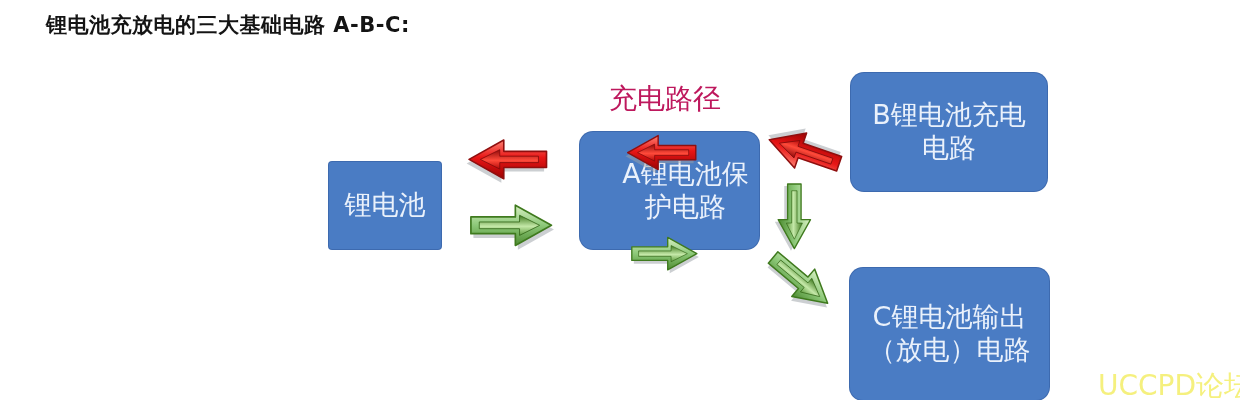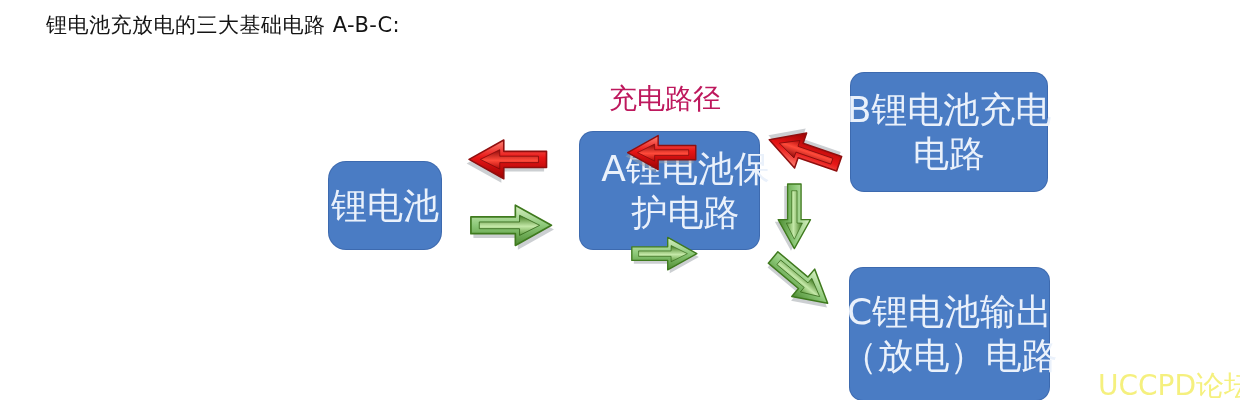--- a/index.html
+++ b/index.html
@@ -1,25 +1,25 @@
 <!DOCTYPE html>
 <html><head>
 <meta charset="utf-8">
 <style>
   html,body{margin:0;padding:0;background:#ffffff;}
   body{font-family:"DejaVu Sans","Liberation Sans",sans-serif;}
   .canvas{position:relative;width:1240px;height:400px;background:#ffffff;overflow:hidden;}
 
-  .title{position:absolute;left:46px;top:11px;font-size:21px;font-weight:400;color:#141414;letter-spacing:0.5px;white-space:nowrap;}
+  .title{position:absolute;left:46px;top:11px;font-size:21px;font-weight:700;color:#141414;letter-spacing:0.5px;white-space:nowrap;}
 
   .node{position:absolute;background:#4A7CC4;border:1px solid rgba(47,84,150,.45);border-radius:14px;
         color:#EAF1FB;display:flex;flex-direction:column;align-items:center;justify-content:center;
-        font-size:36px;line-height:1.22;text-align:center;box-sizing:border-box;}
+        font-size:27px;line-height:1.22;text-align:center;box-sizing:border-box;}
   .node .ln{display:block;white-space:nowrap;}
-  .node-battery{left:328px;top:161px;width:114px;height:89px;border-radius:18px;}
+  .node-battery{left:328px;top:161px;width:114px;height:89px;border-radius:4px;}
   .node-protection{left:579px;top:131px;width:181px;height:119px;padding-left:32px;}
   .node-charger{left:850px;top:72px;width:198px;height:120px;}
   .node-output{left:849px;top:267px;width:201px;height:134px;}
 
   .plabel{position:absolute;font-size:28px;line-height:1.2;white-space:nowrap;}
   .plabel.charge{left:609px;top:82px;color:#be185d;}
   .plabel.discharge{left:603px;top:296px;color:#6FA058;}
 
   .arr{position:absolute;overflow:visible;}
   .flip{transform:scaleX(-1);}

